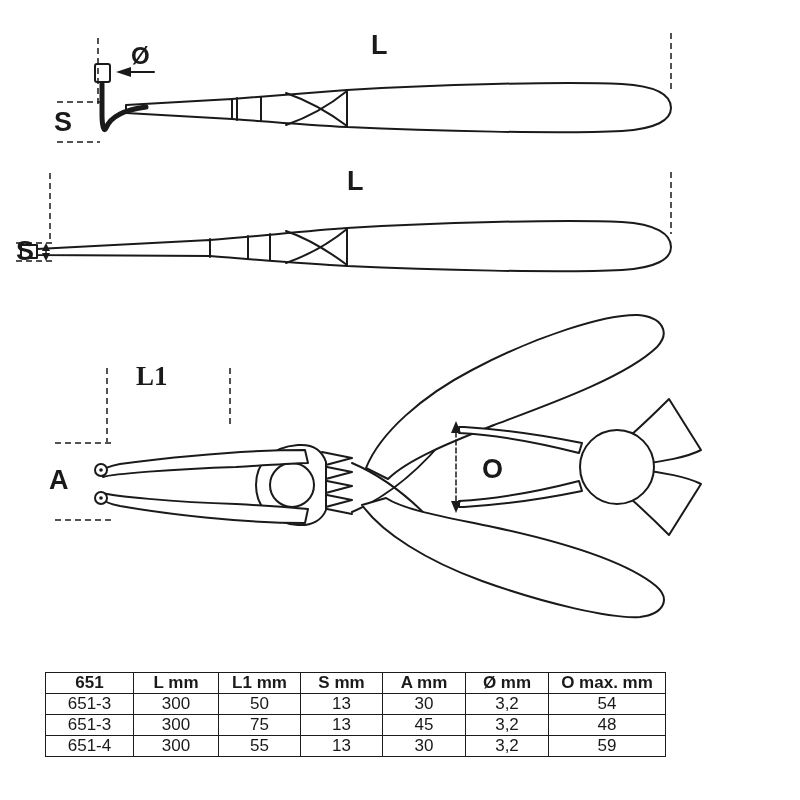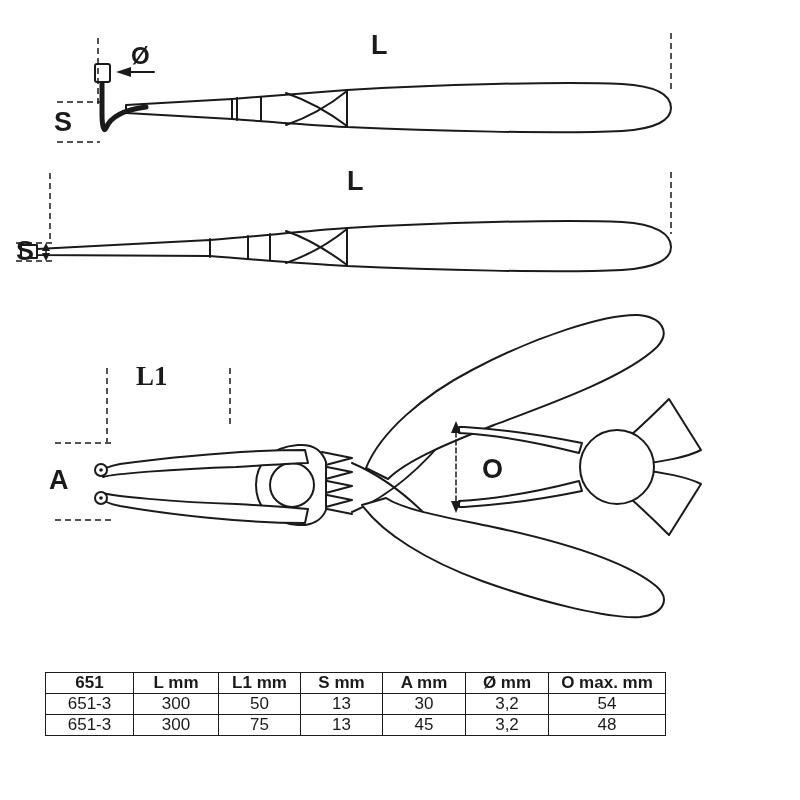--- a/index.html
+++ b/index.html
@@ -159,17 +159,26 @@
         </tr>
         <tr>
           <td>651-3</td>
           <td>300</td>
           <td>75</td>
           <td>13</td>
           <td>45</td>
           <td>3,2</td>
           <td>48</td>
         </tr>
+        <tr>
+          <td>651-4</td>
+          <td>300</td>
+          <td>55</td>
+          <td>13</td>
+          <td>30</td>
+          <td>3,2</td>
+          <td>59</td>
+        </tr>
       </tbody>
     </table>
   </div>
 
 </div>
 
 </body></html>

